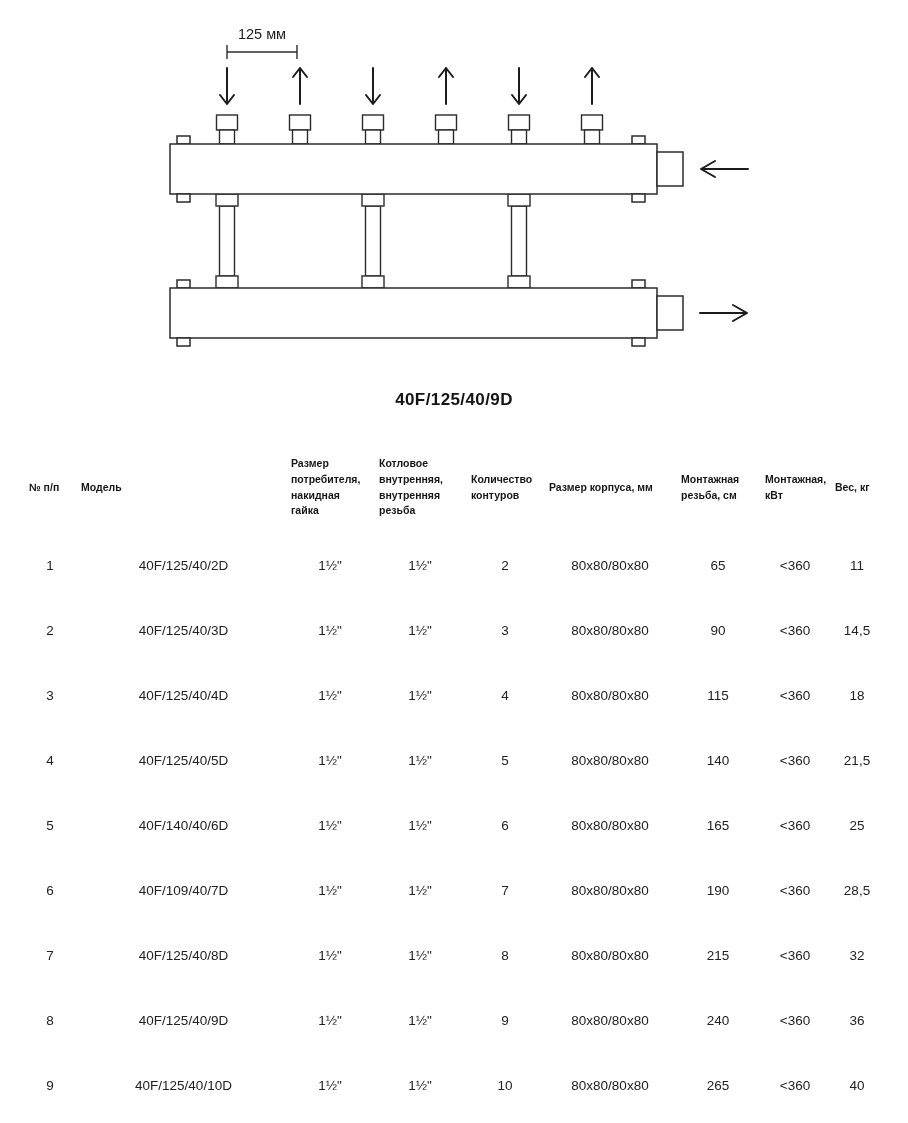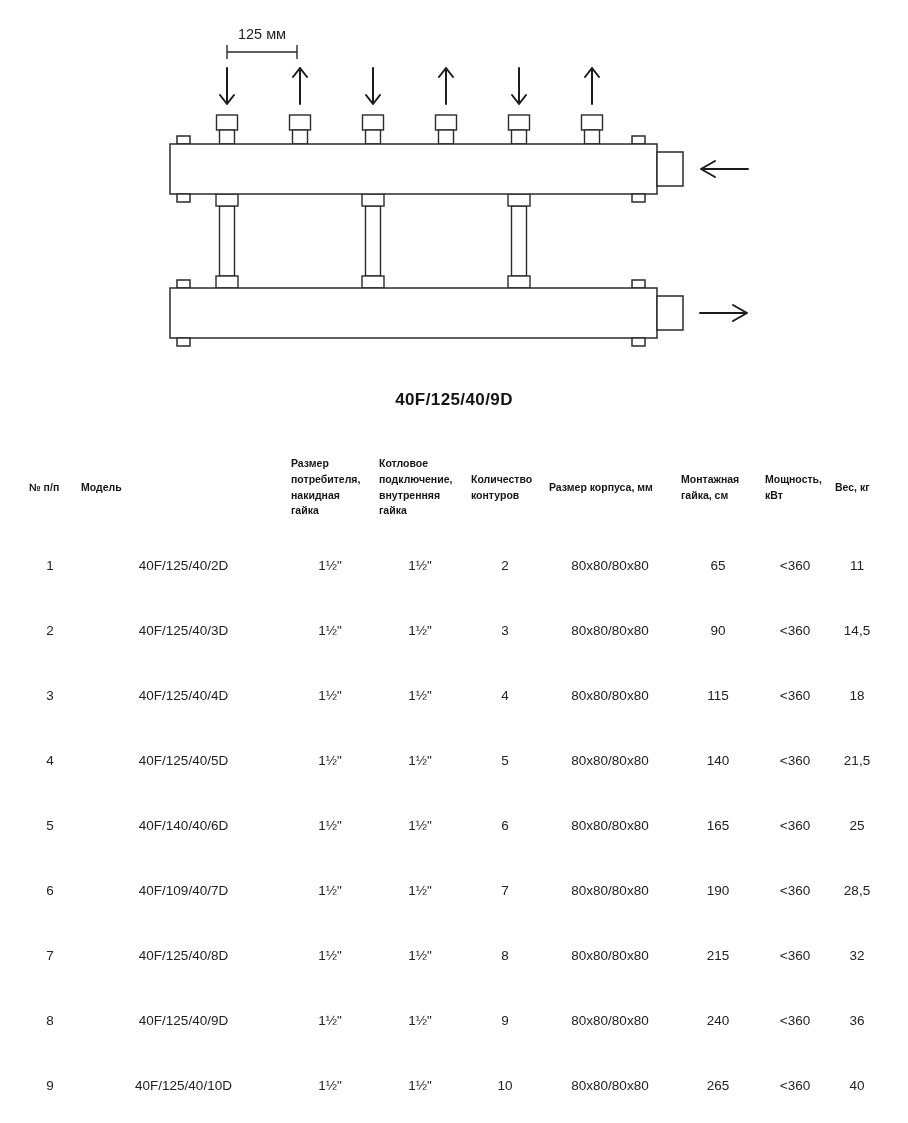--- a/index.html
+++ b/index.html
@@ -166,25 +166,25 @@
       <col style="width:132px">
       <col style="width:84px">
       <col style="width:70px">
       <col style="width:54px">
     </colgroup>
     <thead>
       <tr>
           <th>№ п/п</th>
           <th>Модель</th>
           <th>Размер потребителя, накидная гайка</th>
-          <th>Котловое подключение, внутренняя гайка</th>
+          <th>Котловое внутренняя, внутренняя резьба</th>
           <th>Количество контуров</th>
           <th>Размер корпуса, мм</th>
-          <th>Монтажная гайка, см</th>
-          <th>Мощность, кВт</th>
+          <th>Монтажная резьба, см</th>
+          <th>Монтажная, кВт</th>
           <th>Вес, кг</th>
         </tr>
     </thead>
     <tbody>
         <tr>
           <td>1</td>
           <td class="left">40F/125/40/2D</td>
           <td>1½"</td>
           <td>1½"</td>
           <td>2</td>

